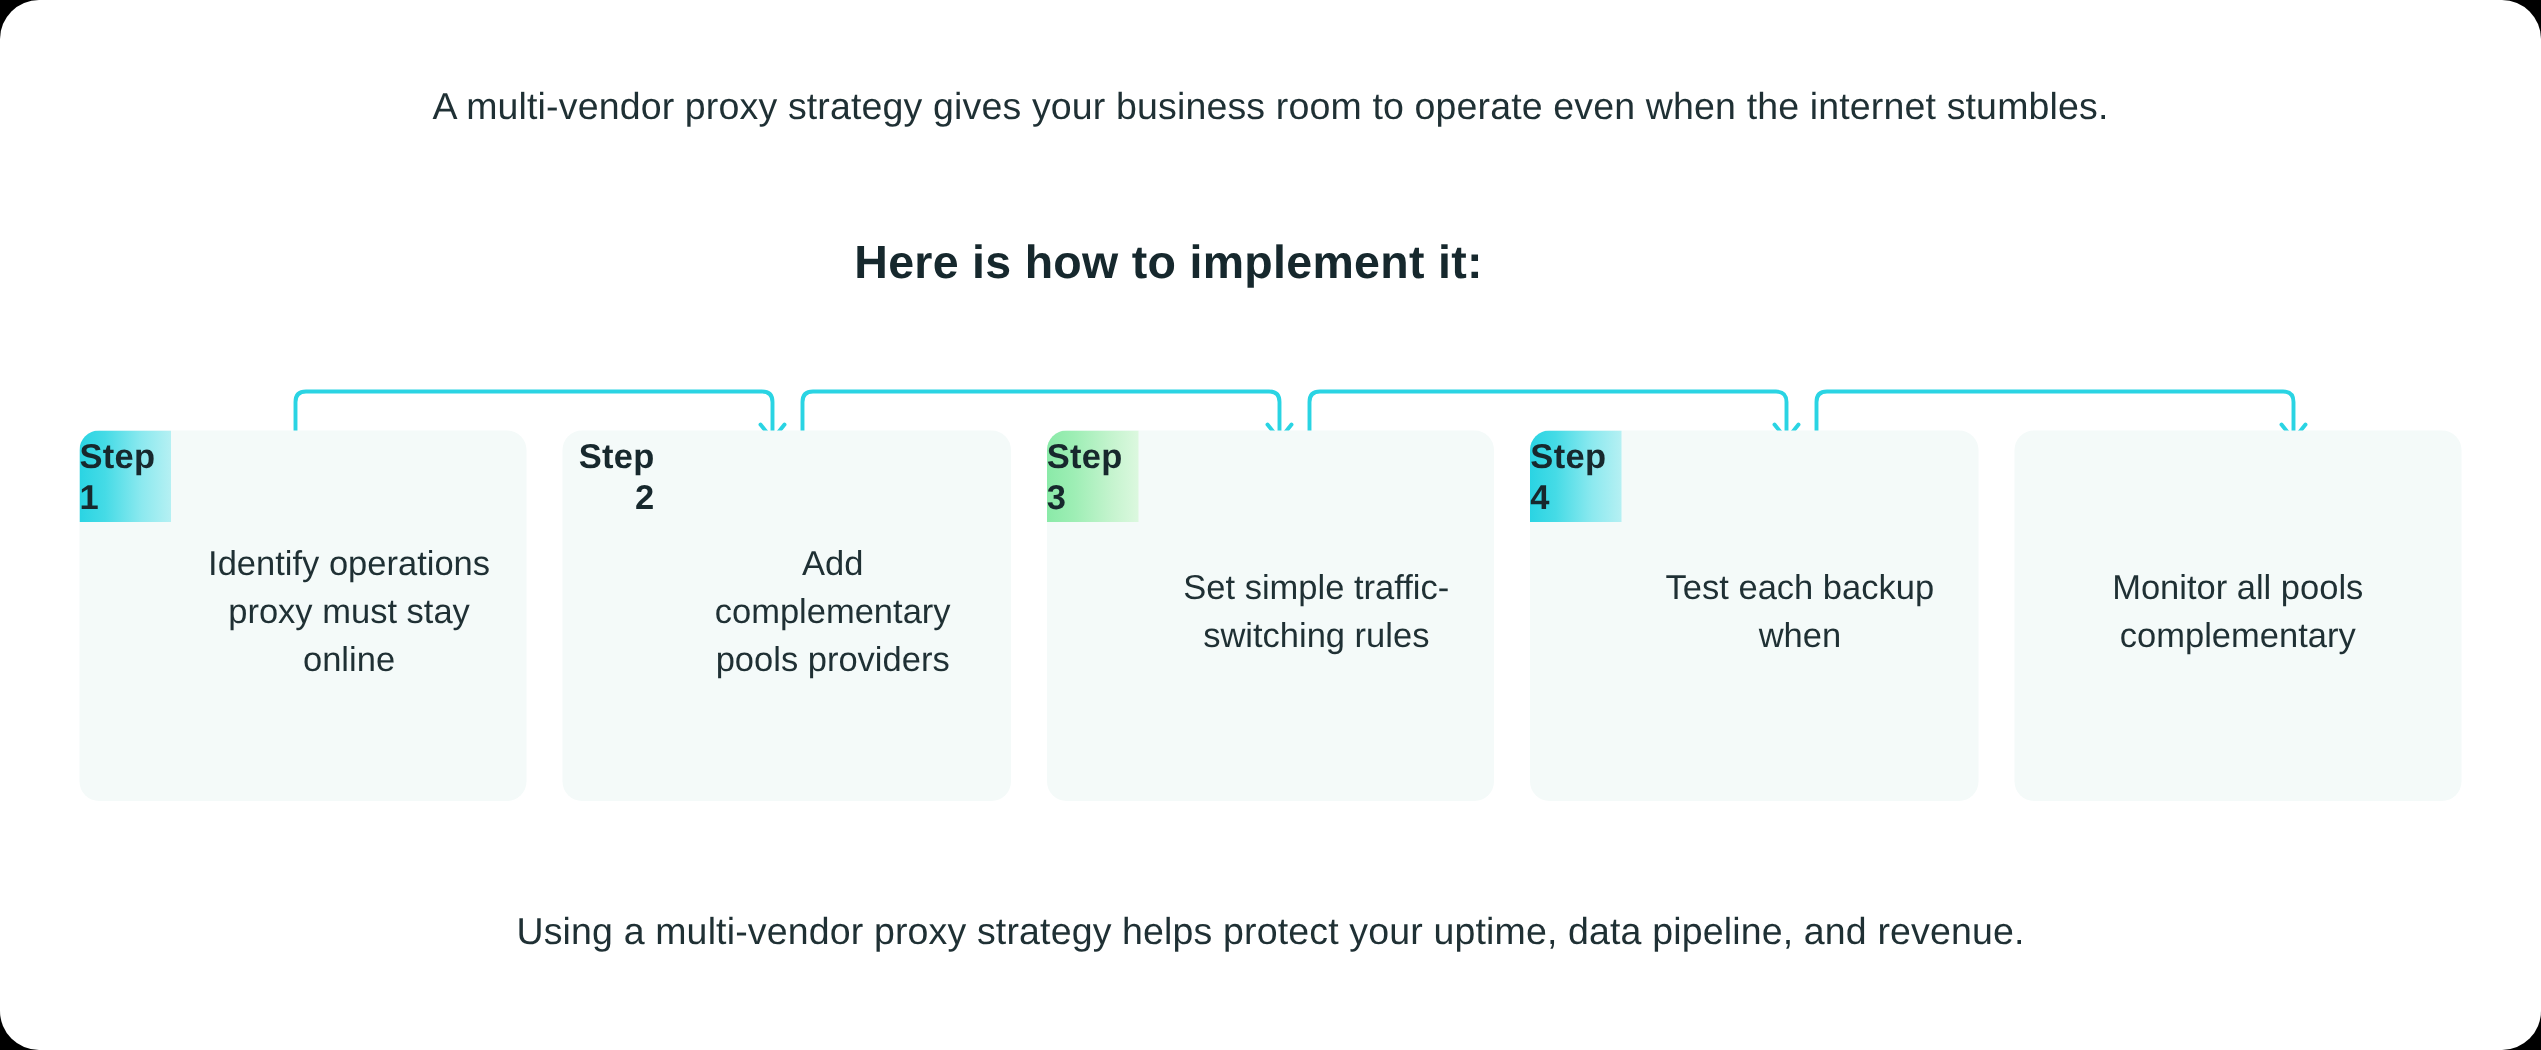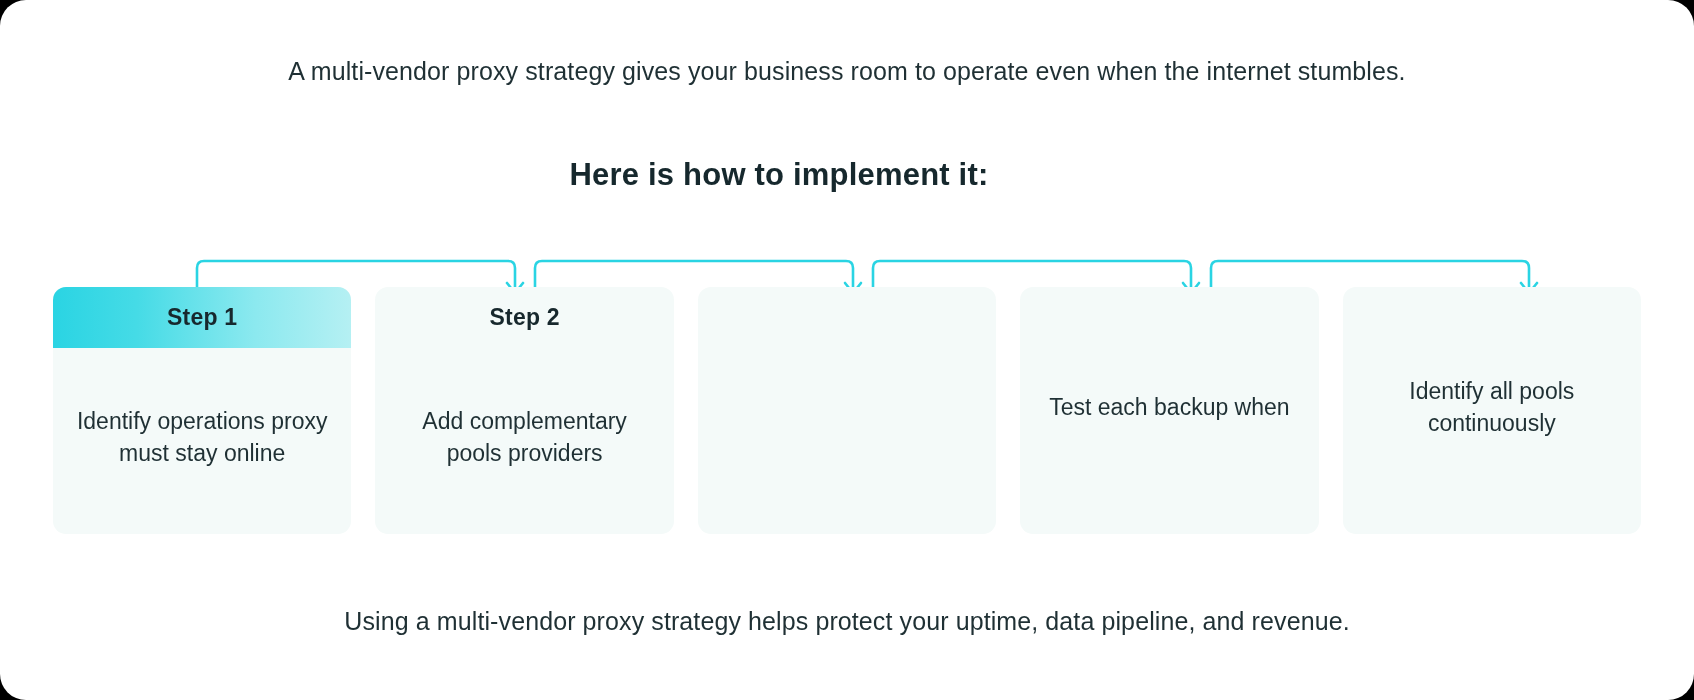--- a/index.html
+++ b/index.html
@@ -62,21 +62,21 @@
     left: 53px;
     top: 287px;
     width: 1588px;
     height: 247px;
     display: flex;
     gap: 24px;
   }
   .card {
     flex: 1 1 0;
     display: flex;
-    flex-direction: column;
+    flex-direction: row;
     border-radius: 13px;
     overflow: hidden;
     background: #f4faf9;
   }
   .card-header {
     height: 61px;
     display: flex;
     align-items: center;
     justify-content: center;
     font-size: 23px;
@@ -158,27 +158,34 @@
     </div>
 
     <div class="card">
       <div class="card-header g-orange">
         <span>Step 2</span>
       </div>
       <div class="card-body">Add complementary pools providers</div>
     </div>
 
     <div class="card">
+      <div class="card-header g-green">
+        <span>Step 3</span>
+      </div>
+      <div class="card-body">Set simple traffic-switching rules</div>
     </div>
 
     <div class="card">
+      <div class="card-header g-cyan">
+        <span>Step 4</span>
+      </div>
       <div class="card-body">Test each backup when</div>
     </div>
 
     <div class="card">
-      <div class="card-body">Identify all pools continuously</div>
+      <div class="card-body">Monitor all pools complementary</div>
     </div>
 
   </div>
 
   <div class="caption">Using a multi-vendor proxy strategy helps protect your uptime, data pipeline, and revenue.</div>
 
 </div>
 
 </body></html>

